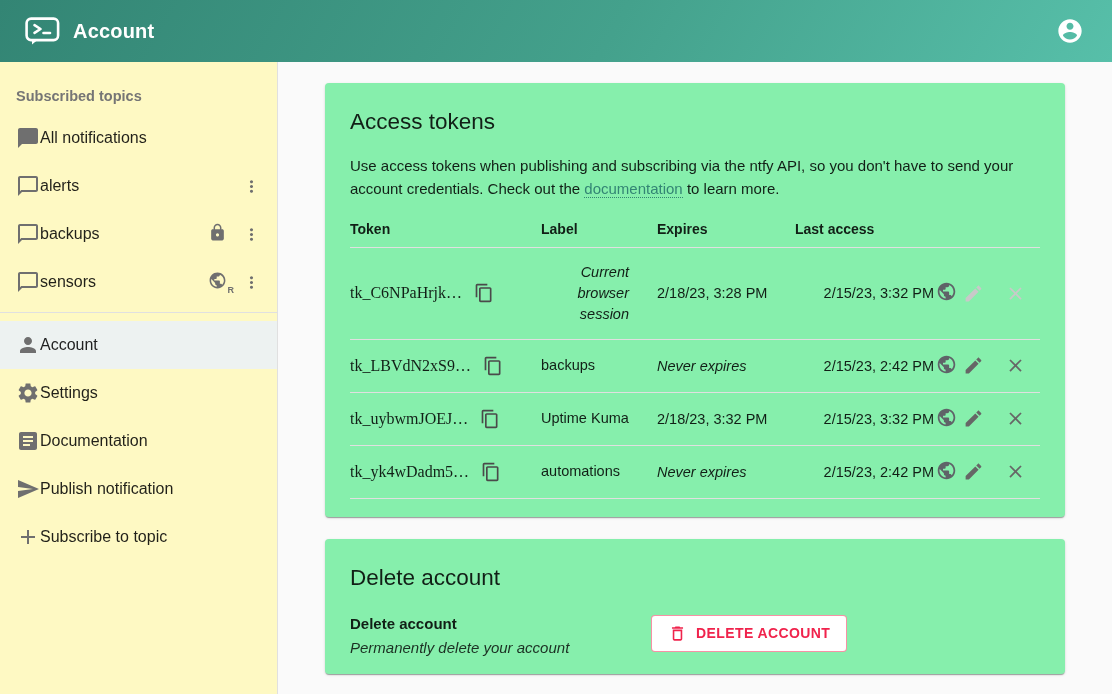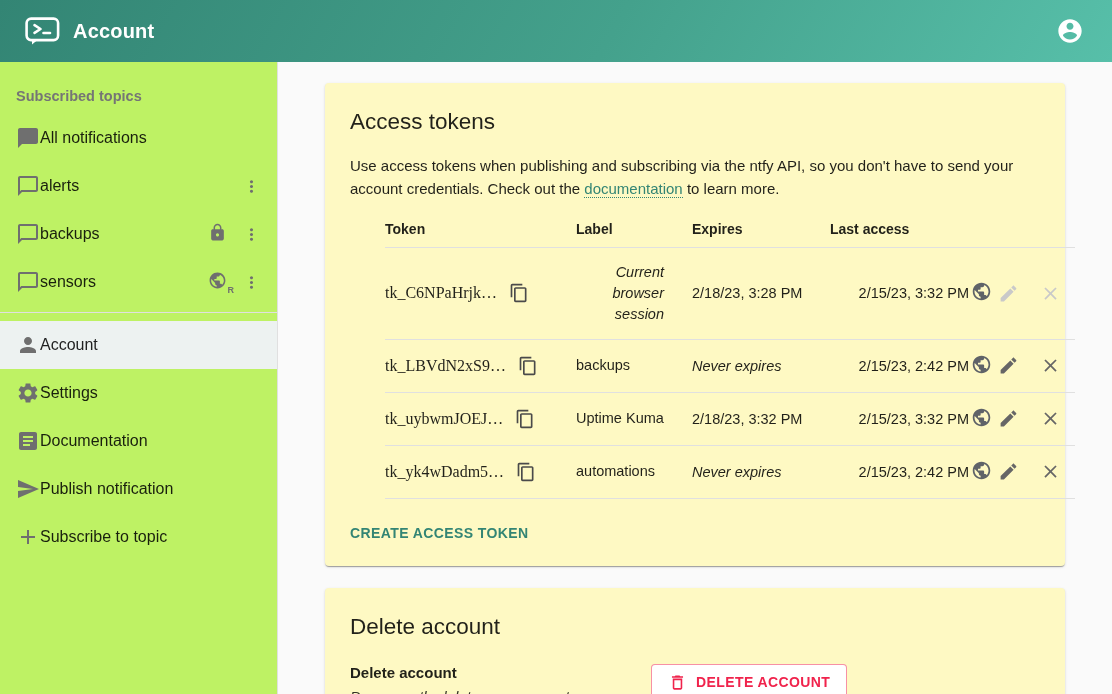--- a/index.html
+++ b/index.html
@@ -9,46 +9,46 @@
   
   .appbar { height:62px; display:flex; align-items:center; padding:0 27px 0 25px;
     background:linear-gradient(120deg,#338574 0%,#44a18c 55%,#57bfa9 100%); color:#fff; }
   .appbar .logo { width:35px; height:29px; flex:0 0 auto; }
   .appbar .title { font-size:20px; font-weight:bold; margin-left:13px; letter-spacing:.2px; }
   .appbar .spacer { flex:1; }
   .avatar-btn { width:30px; height:30px; cursor:pointer; display:flex; align-items:center; justify-content:center; }
 
   
   .layout { display:flex; height:632px; }
-  .sidebar { width:278px; background:#bef264; border-right:1px solid #e0e0e0; flex:0 0 auto; }
+  .sidebar { width:278px; background:#fef9c3; border-right:1px solid #e0e0e0; flex:0 0 auto; }
   .main { flex:1; overflow:hidden; padding-top:21px; }
 
   
   .side-section-label { padding:26px 16px 10px 16px; color:#757575; font-size:14.5px; font-weight:bold; }
   .side-item { height:48px; display:flex; align-items:center; padding:0 14px 0 16px; cursor:pointer; }
   .side-item .bubble { width:24px; height:24px; flex:0 0 auto; }
   .side-item .lbl { font-size:16px; margin-left:0; color:rgba(0,0,0,.87); white-space:nowrap; }
   .side-item .grow { flex:1; }
   .side-item .badge { width:22px; height:22px; margin-right:9px; position:relative; flex:0 0 auto; }
   .badge .sub-r { position:absolute; right:-4px; bottom:-2px; font-size:9px; font-weight:bold; color:#6f6f6f; }
   .dots-btn { width:24px; height:24px; display:flex; align-items:center; justify-content:center; cursor:pointer; flex:0 0 auto; }
   .side-divider { border:none; border-top:1px solid #e0e0e0; margin:6px 0 8px 0; }
   .side-item.selected { background:#edf2f1; }
   .nav-ico { width:24px; height:24px; flex:0 0 auto; }
 
   
-  .card { width:740px; margin:0 auto 22px auto; background:#fef9c3; border-radius:4px;
+  .card { width:740px; margin:0 auto 22px auto; background:#86efac; border-radius:4px;
     box-shadow:0 2px 1px -1px rgba(0,0,0,.2), 0 1px 1px 0 rgba(0,0,0,.14), 0 1px 3px 0 rgba(0,0,0,.12); }
   .card-inner { padding:26px 25px 18px 25px; }
   .card-title { font-size:22.5px; font-weight:400; color:rgba(0,0,0,.87); }
   .card-desc { margin-top:19px; font-size:15px; line-height:1.55; color:rgba(0,0,0,.87); max-width:690px; }
   a.doc-link { color:#338574; text-decoration:none; border-bottom:1px dotted #338574; cursor:pointer; }
 
   
-  table.tokens { width:100%; border-collapse:collapse; margin-top:14px; table-layout:fixed;margin-left:35px; }
+  table.tokens { width:100%; border-collapse:collapse; margin-top:14px; table-layout:fixed; }
   table.tokens col.c1{width:191px} table.tokens col.c2{width:116px}
   table.tokens col.c3{width:138px} table.tokens col.c4{width:174px} table.tokens col.c5{width:auto}
   table.tokens th { text-align:left; font-size:14px; font-weight:bold; padding:6px 12px 10px 0; border-bottom:1px solid #e0e0e0; color:rgba(0,0,0,.87); }
   table.tokens td { padding:14px 12px 14px 0; border-bottom:1px solid #e0e0e0; font-size:14.5px; vertical-align:middle; color:rgba(0,0,0,.87); }
   .tok-cell { display:flex; align-items:center; gap:12px; }
   .mono { font-family:Liberation Serif, serif; font-size:16px; white-space:nowrap; }
   .copy-btn { width:20px; height:20px; cursor:pointer; display:inline-flex; }
   .lbl-wrap { display:inline-block; max-width:88px; line-height:1.45;text-align:right; }
   .it { font-style:italic; }
   .la-cell { display:flex; align-items:center; gap:2px; white-space:nowrap;justify-content:flex-end; }
@@ -402,21 +402,20 @@
                       <svg viewBox="0 0 24 24" width="21" height="21" fill="#666">
                         <use href="#i-close"></use>
                       </svg>
                     </span>
                   </span>
                 </td>
             </tr>
           </tbody>
         </table>
 
-        <button class="create-btn">CREATE ACCESS TOKEN</button>
       </div>
     </section>
 
     <section class="card">
       <div class="card-inner">
         <h2 class="card-title">Delete account</h2>
         <div class="del-row">
           <div class="del-info">
             <div class="del-label">Delete account</div>
             <div class="del-sub">Permanently delete your account</div>

